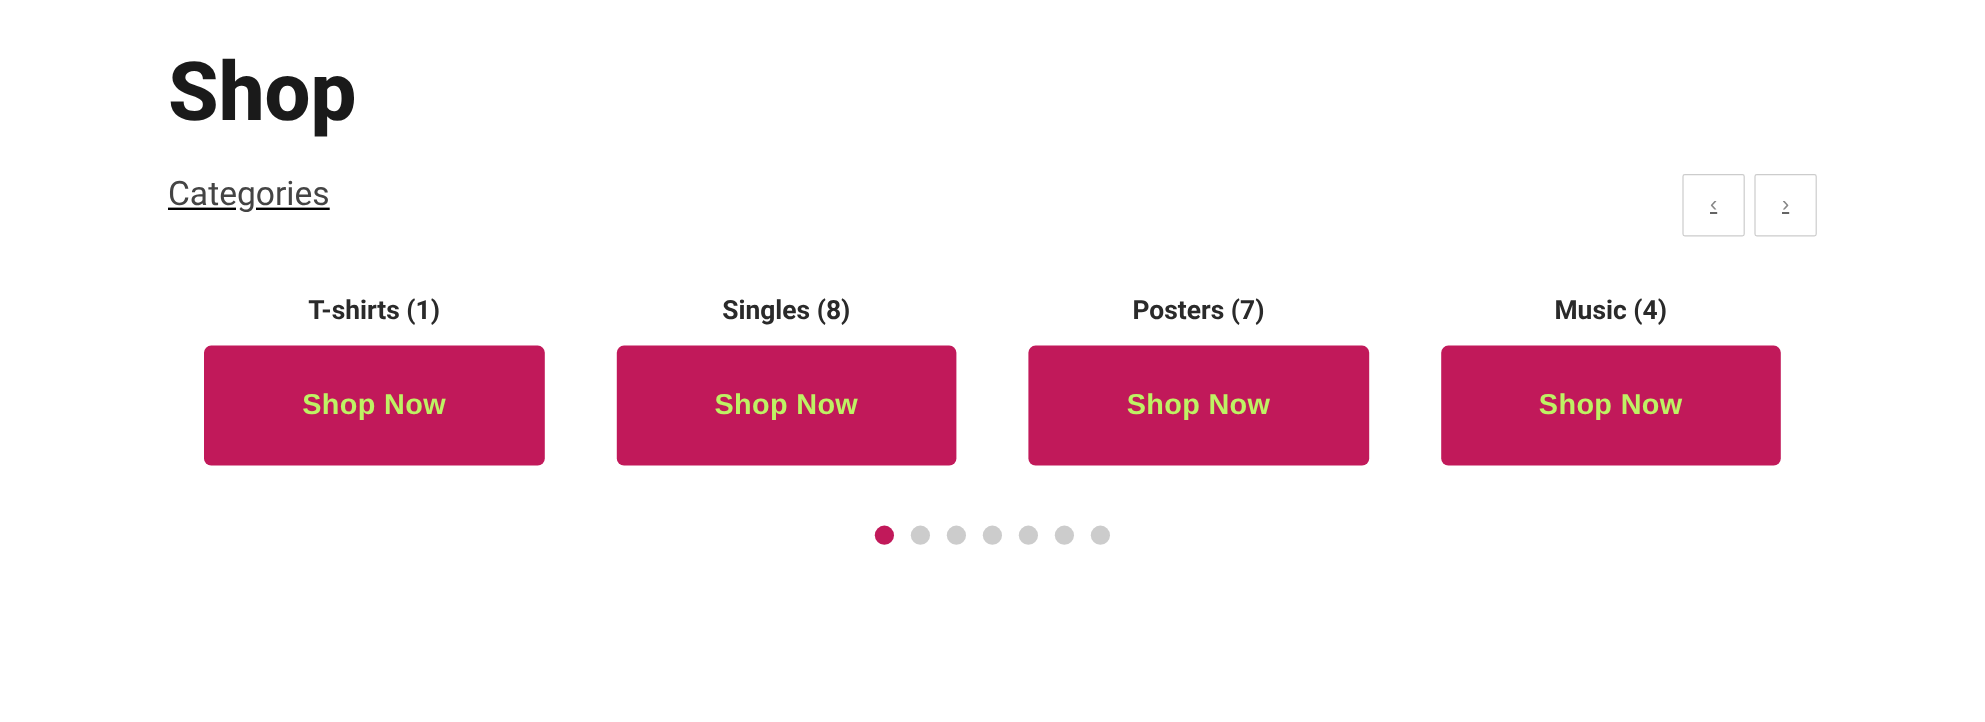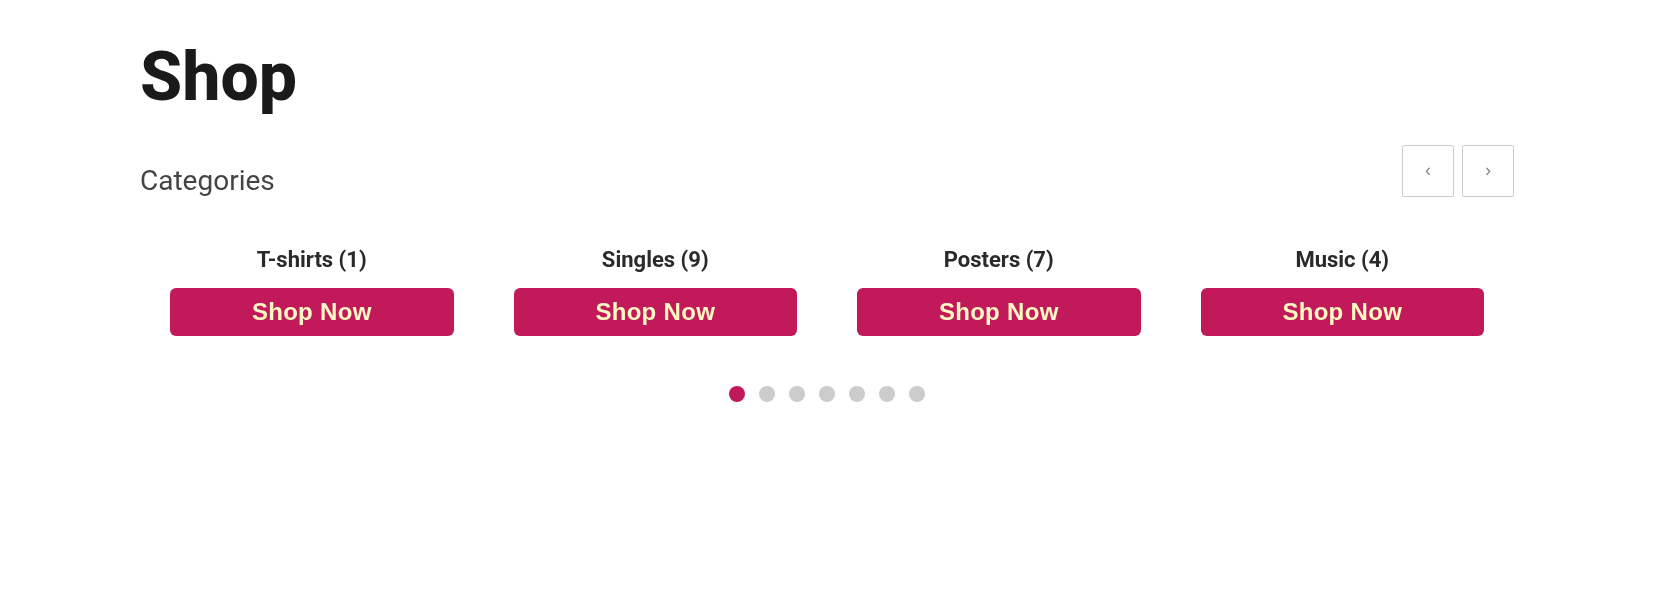--- a/index.html
+++ b/index.html
@@ -27,23 +27,24 @@
     .page-title {
       font-size: 68px;
       font-weight: 800;
       color: #1a1a1a;
       line-height: 1.1;
       margin-bottom: 30px;
     }
 
     .section-header {
       display: flex;
-      align-items: flex-end;
+      align-items: flex-start;
       justify-content: space-between;
       margin-bottom: 50px;
+      text-decoration: underline;
     }
 
     .categories-label {
       font-size: 28px;
       font-weight: 400;
       color: #444444;
     }
 
     .nav-buttons {
       display: flex;
@@ -81,24 +82,24 @@
 
     .category-name {
       font-size: 22px;
       font-weight: 700;
       color: #2a2a2a;
       text-align: center;
     }
 
     .shop-now-btn {
       background: #c1195a;
-      color: #fef9c3;
+      color: #bef264;
       border: none;
       border-radius: 6px;
-      padding: 10px 0;
+      padding: 36px 0;
       width: 100%;
       font-size: 24px;
       font-weight: 700;
       cursor: pointer;
       letter-spacing: 0.3px;
     }
 
     .dots-container {
       display: flex;
       justify-content: center;
@@ -135,21 +136,21 @@
     </div>
   </div>
 
   <div class="categories-grid">
     <div class="category-card">
       <span class="category-name">T-shirts (1)</span>
       <button class="shop-now-btn">Shop Now</button>
     </div>
 
     <div class="category-card">
-      <span class="category-name">Singles (9)</span>
+      <span class="category-name">Singles (8)</span>
       <button class="shop-now-btn">Shop Now</button>
     </div>
 
     <div class="category-card">
       <span class="category-name">Posters (7)</span>
       <button class="shop-now-btn">Shop Now</button>
     </div>
 
     <div class="category-card">
       <span class="category-name">Music (4)</span>

